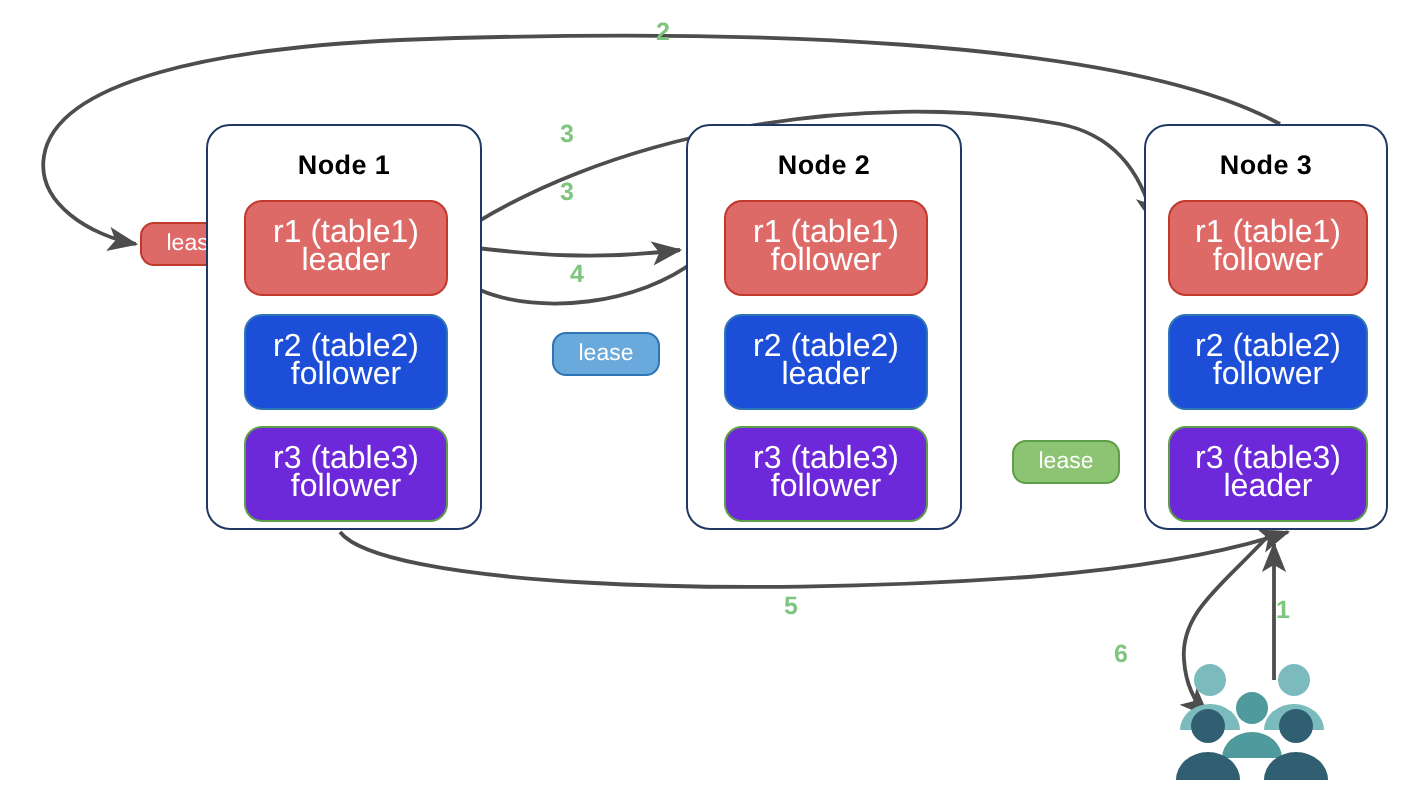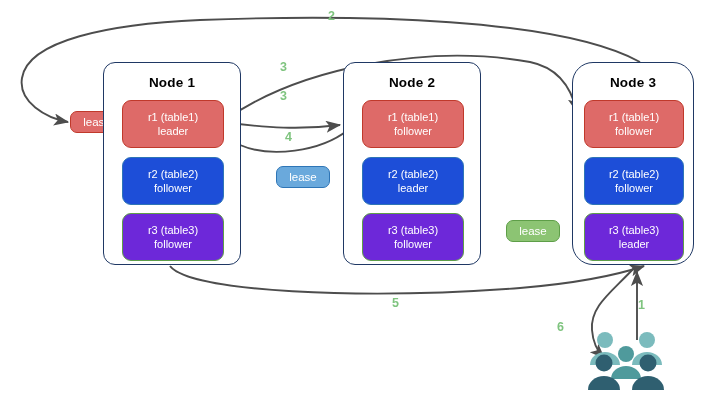--- a/index.html
+++ b/index.html
@@ -43,21 +43,21 @@
   }
   .replica {
     position: absolute;
     box-sizing: border-box;
     border-radius: 9px;
     display: flex;
     flex-direction: column;
     align-items: center;
     justify-content: center;
     color: #ffffff;
-    font-size: 11px;
+    font-size: 16px;
     line-height: 14px;
     text-align: center;
   }
   .replica .r-line { display: block; }
   .rep-red   { background: #de6a68; border: 1.3px solid #c0392b; }
   .rep-blue  { background: #1d4ed8; border: 1.3px solid #2e75b6; }
   .rep-green { background: #6d28d9; border: 1.3px solid #5e9e48; }
 
   .lease {
     position: absolute;
@@ -155,21 +155,21 @@
     <div class="replica rep-blue" style="left:18px; top:94px; width:102px; height:48px;">
       <span class="r-line">r2 (table2)</span>
       <span class="r-line">leader</span>
     </div>
     <div class="replica rep-green" style="left:18px; top:150px; width:102px; height:48px;">
       <span class="r-line">r3 (table3)</span>
       <span class="r-line">follower</span>
     </div>
   </div>
 
-  <div class="node-box" style="left:572px; top:62px; width:122px; height:203px;border-radius:21px;">
+  <div class="node-box" style="left:572px; top:62px; width:122px; height:203px;">
     <div class="node-title">Node 3</div>
     <div class="replica rep-red" style="left:11px; top:37px; width:100px; height:48px;">
       <span class="r-line">r1 (table1)</span>
       <span class="r-line">follower</span>
     </div>
     <div class="replica rep-blue" style="left:11px; top:94px; width:100px; height:48px;">
       <span class="r-line">r2 (table2)</span>
       <span class="r-line">follower</span>
     </div>
     <div class="replica rep-green" style="left:11px; top:150px; width:100px; height:48px;">

